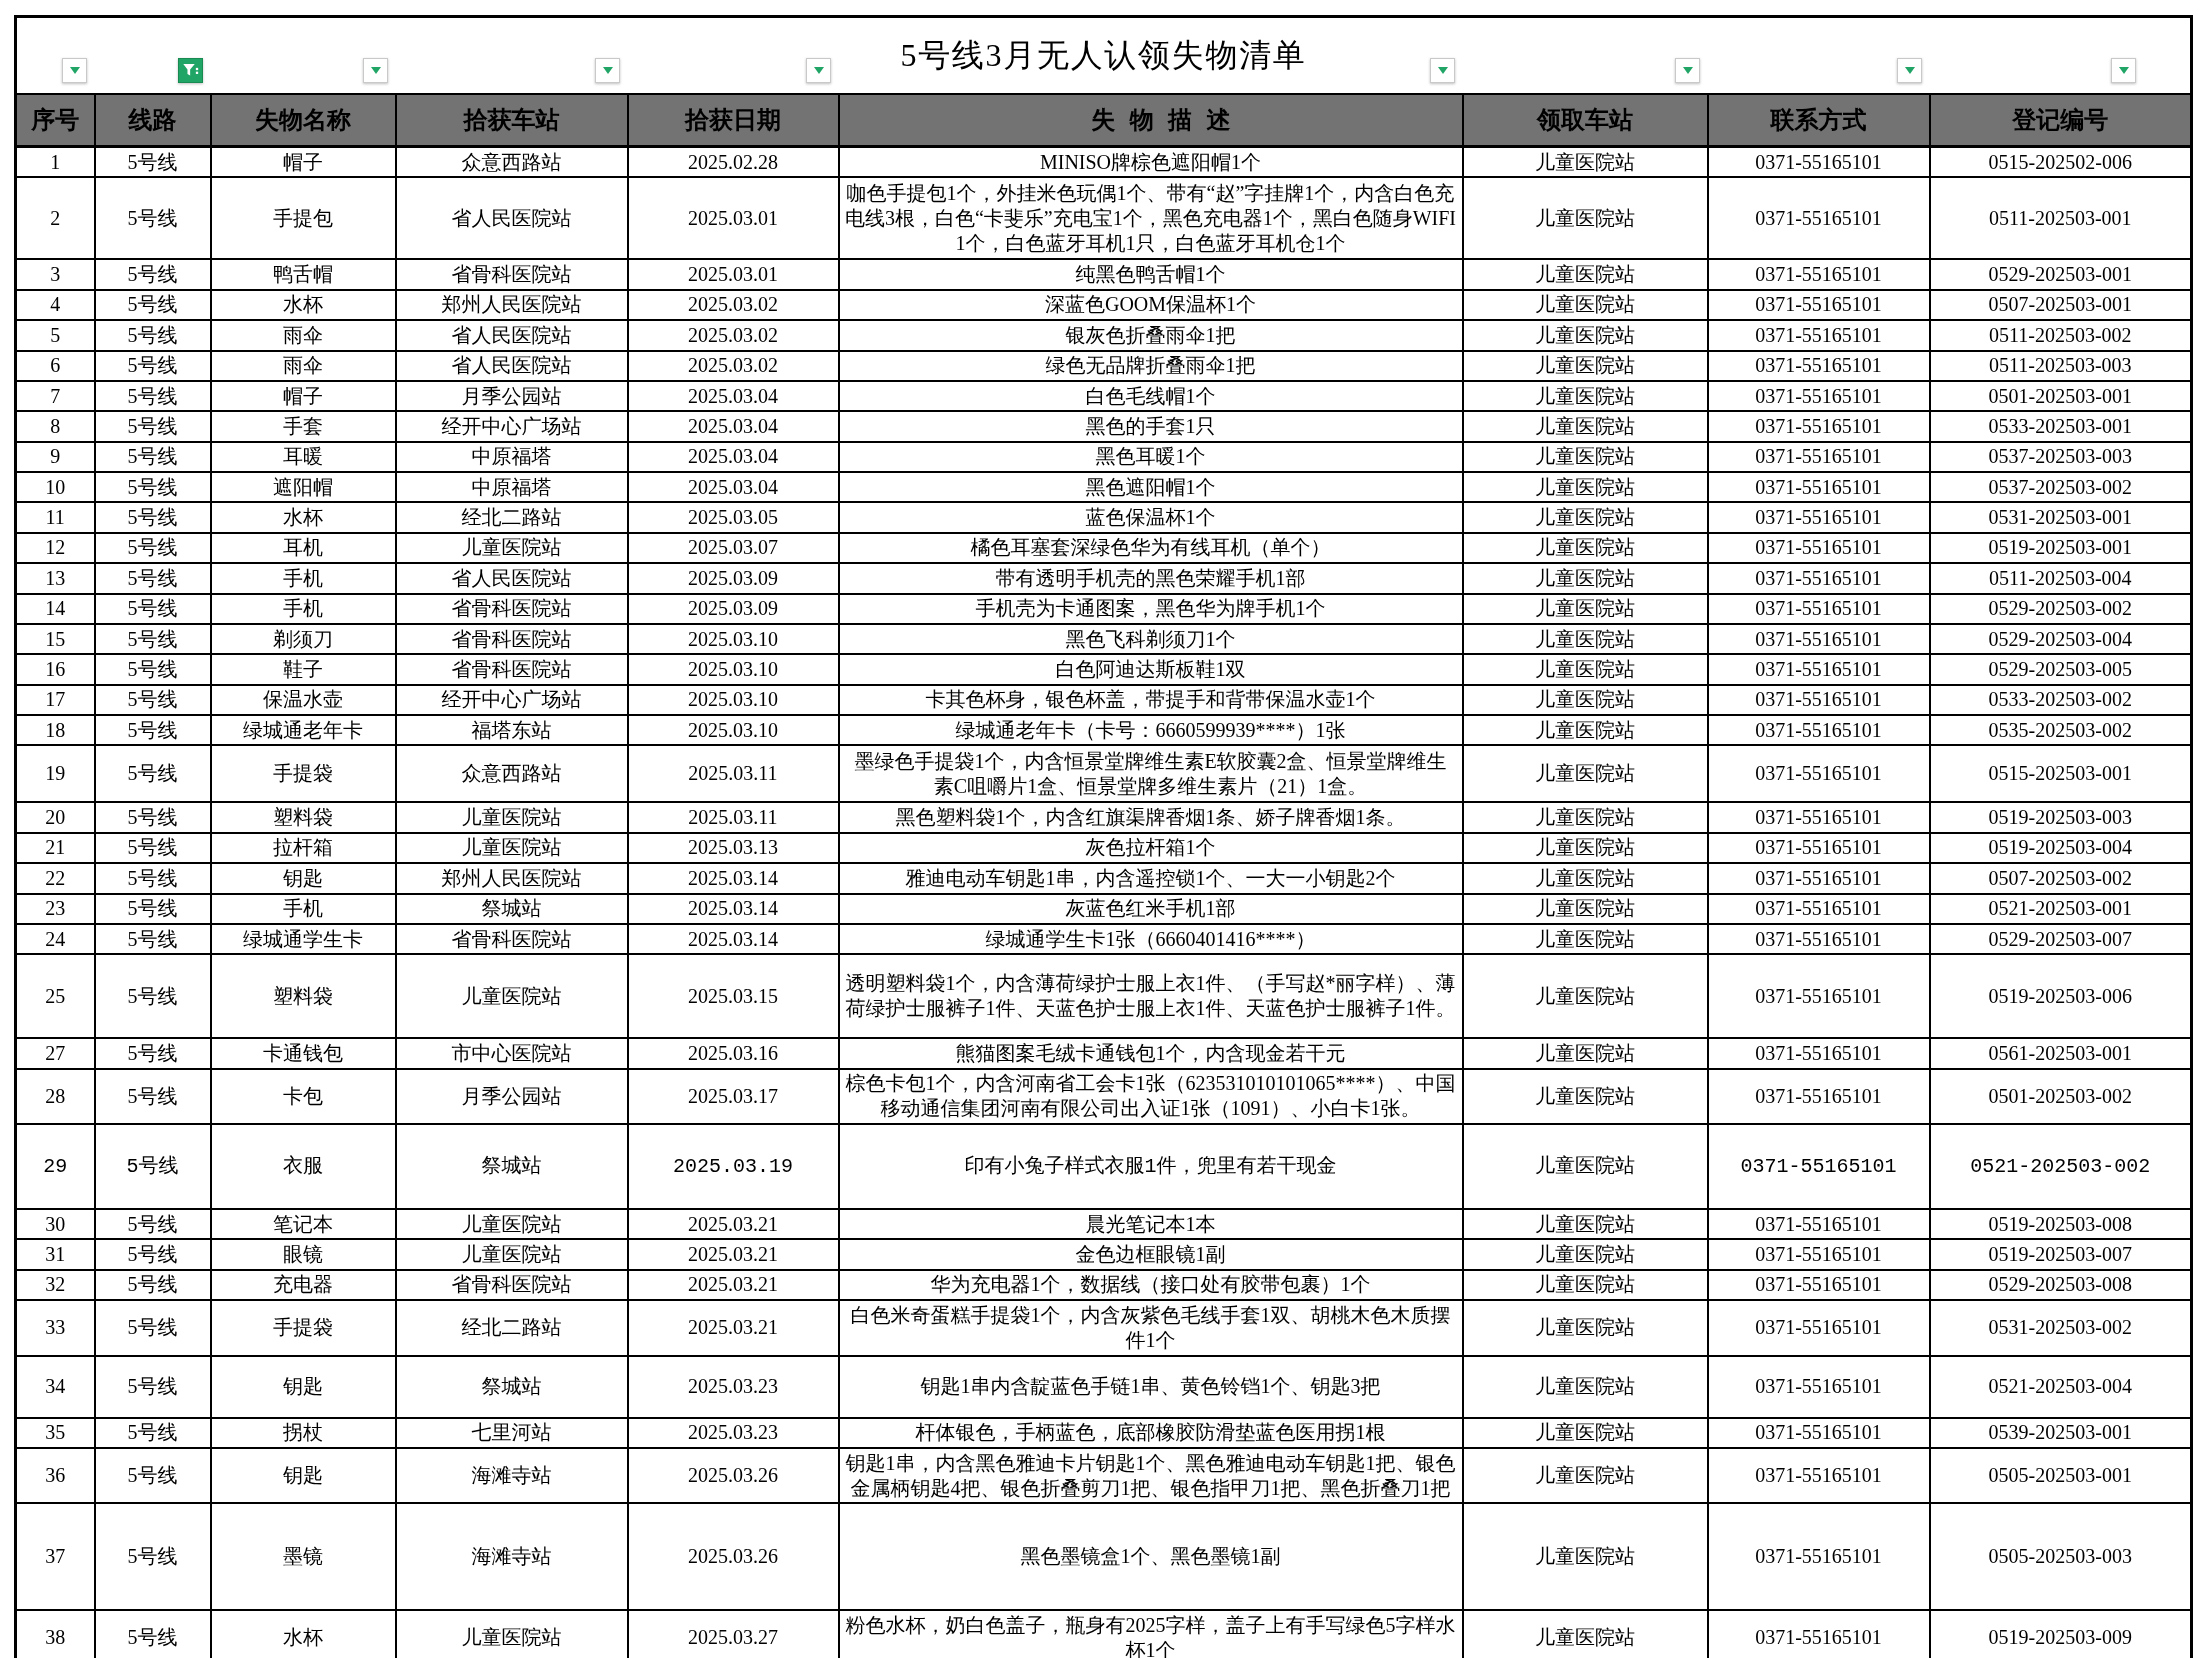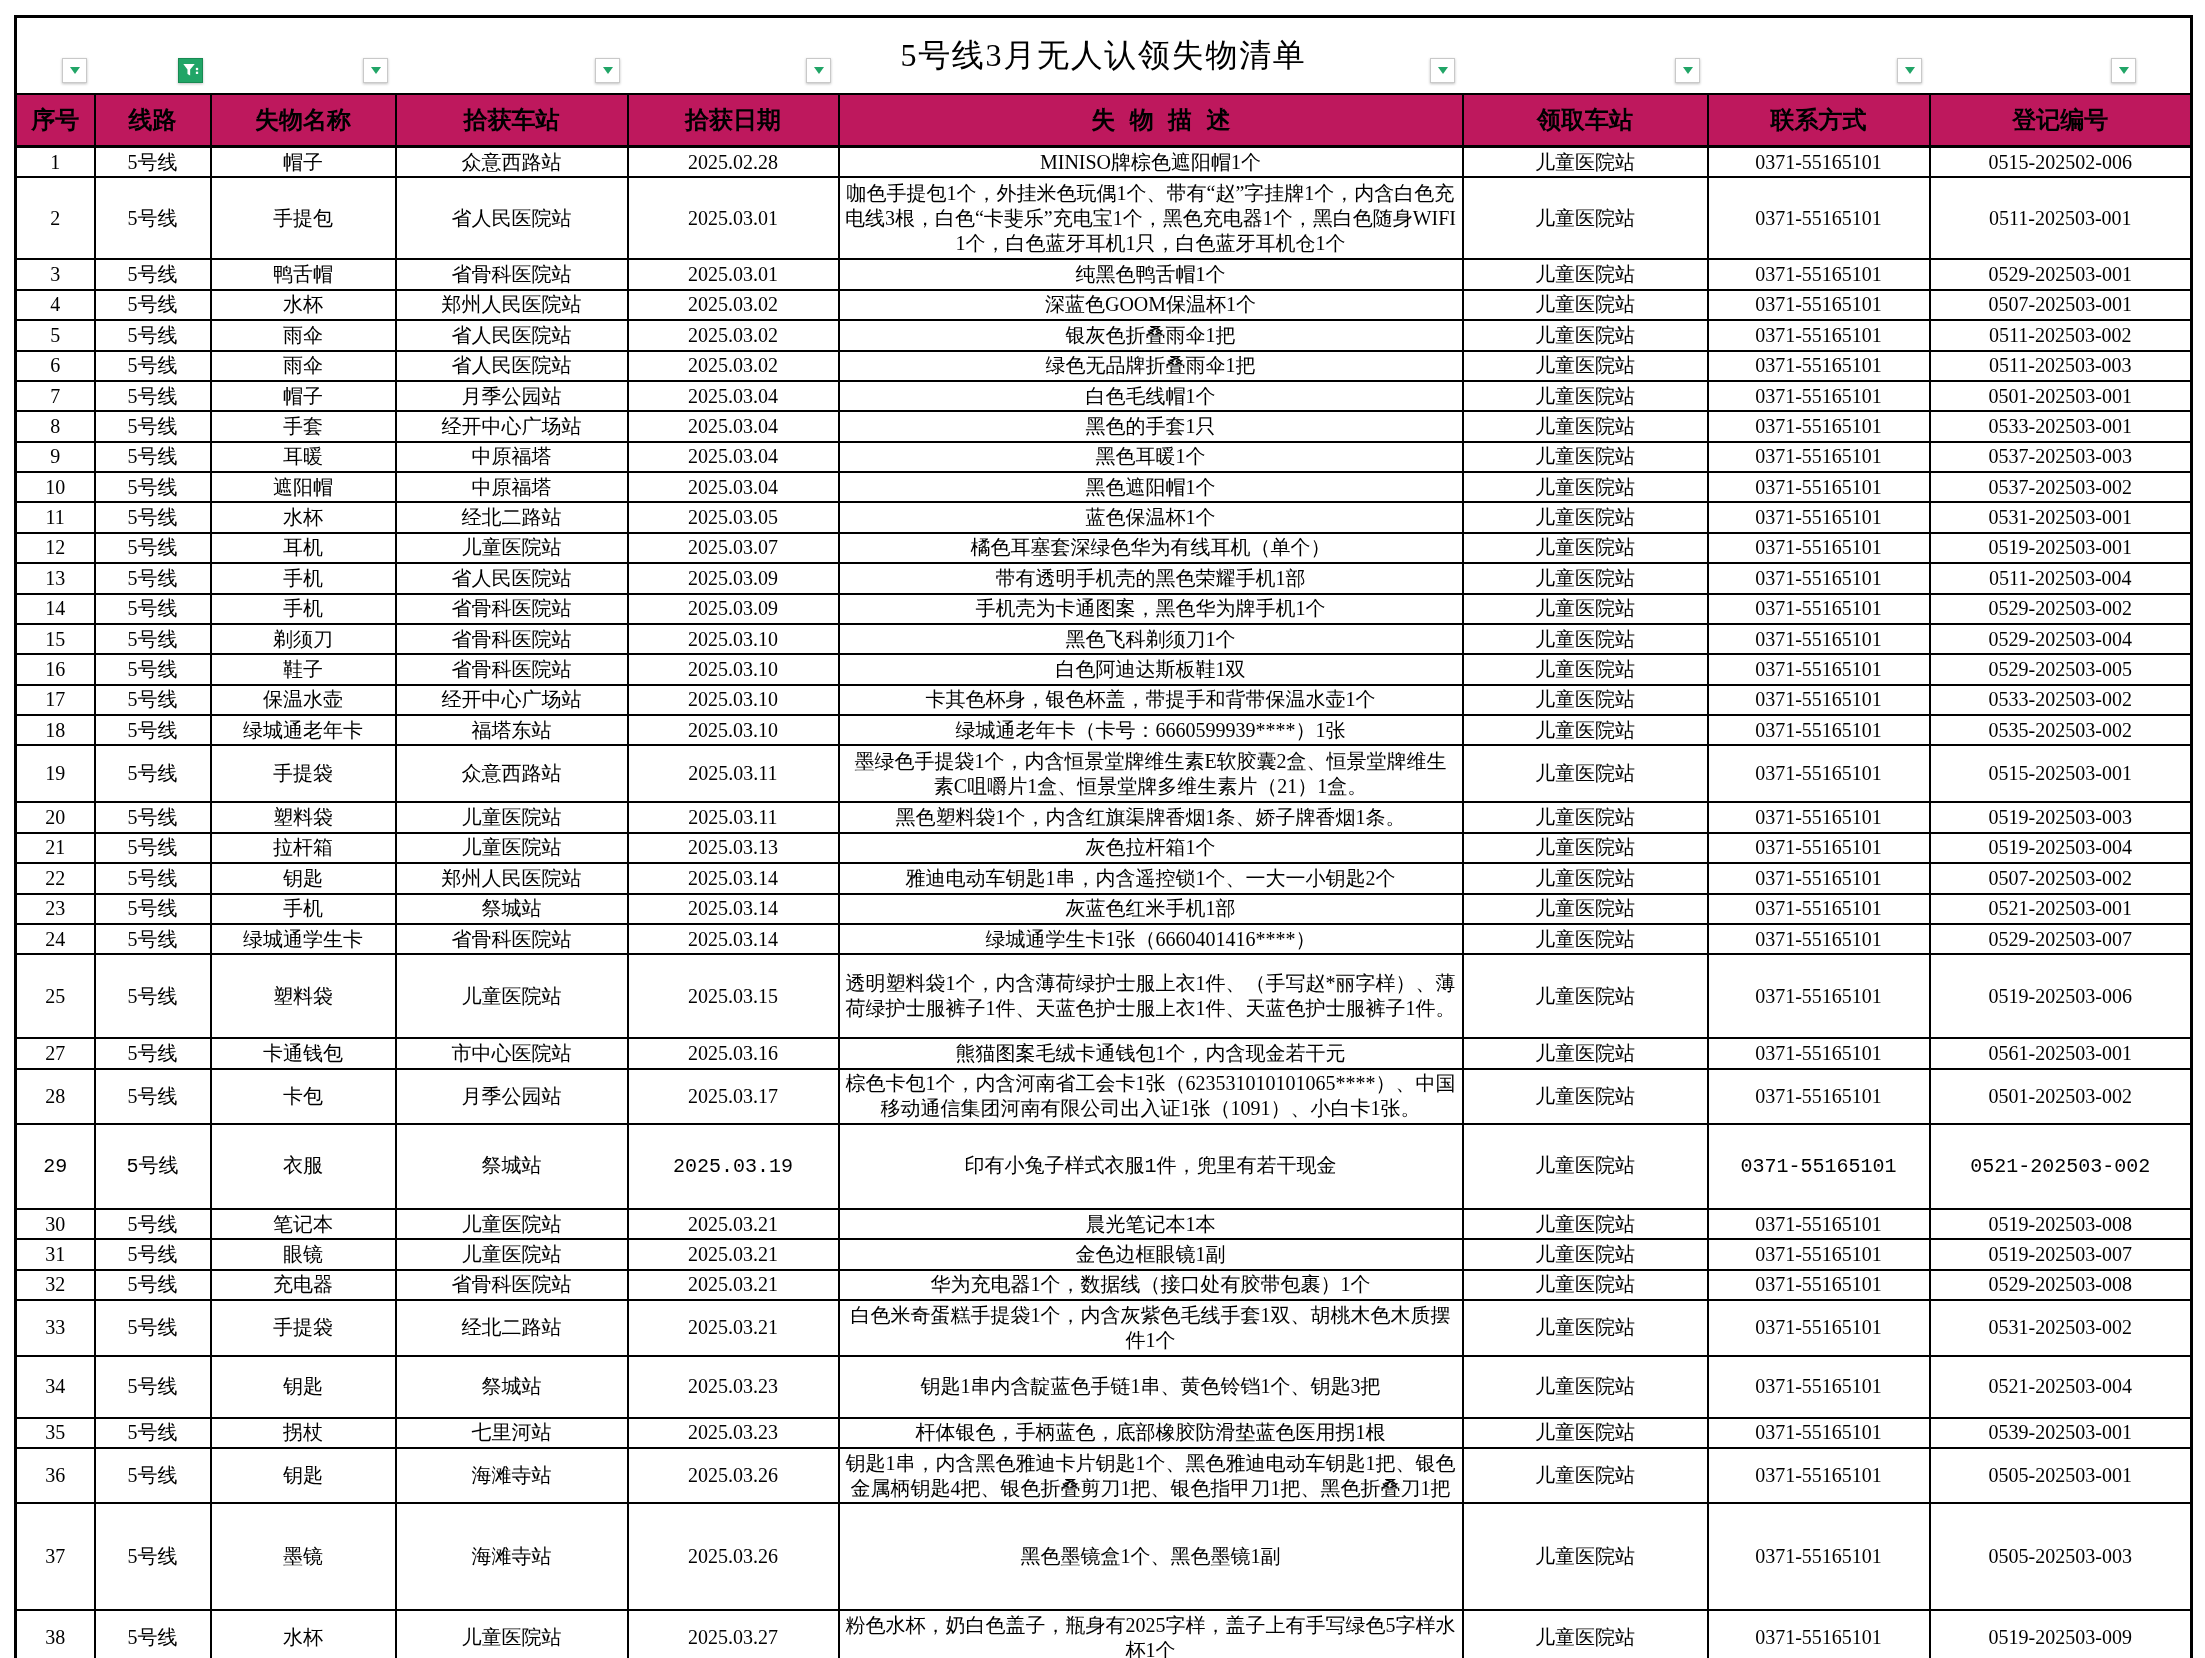--- a/index.html
+++ b/index.html
@@ -9,21 +9,21 @@
     color:#000;
   }
   .sheet-wrap{position:relative;margin:15px 0 0 14px;width:2179px;}
   table{border-collapse:collapse;table-layout:fixed;width:2176px;border:3.3px solid #000;}
   th,td{border:2.5px solid #000;text-align:center;vertical-align:middle;overflow:hidden;}
   .title-row th{
     height:73px;font-size:32px;font-weight:normal;letter-spacing:1.7px;
     border-bottom:2.5px solid #000;background:#fff;
   }
   .header-row th{
-    height:50px;font-size:24px;font-weight:bold;background:#be185d;
+    height:50px;font-size:24px;font-weight:bold;background:#737373;
     border-bottom:3.3px solid #000;padding:0 3.3px;
   }
   .header-row th:nth-child(6){letter-spacing:0.6em;text-indent:0.6em;padding-left:24px;}
   td{font-size:20px;line-height:25px;padding:1.7px 5px;word-break:break-all;}
   #rows tr{height:29px;}
   #rows tr:nth-child(2){height:82px;}
   #rows tr:nth-child(19){height:57px;}
   #rows tr:nth-child(25){height:84px;}
   #rows tr:nth-child(28){height:85px;font-family:Liberation Mono, monospace;}
   #rows tr:nth-child(33){height:62px;}

